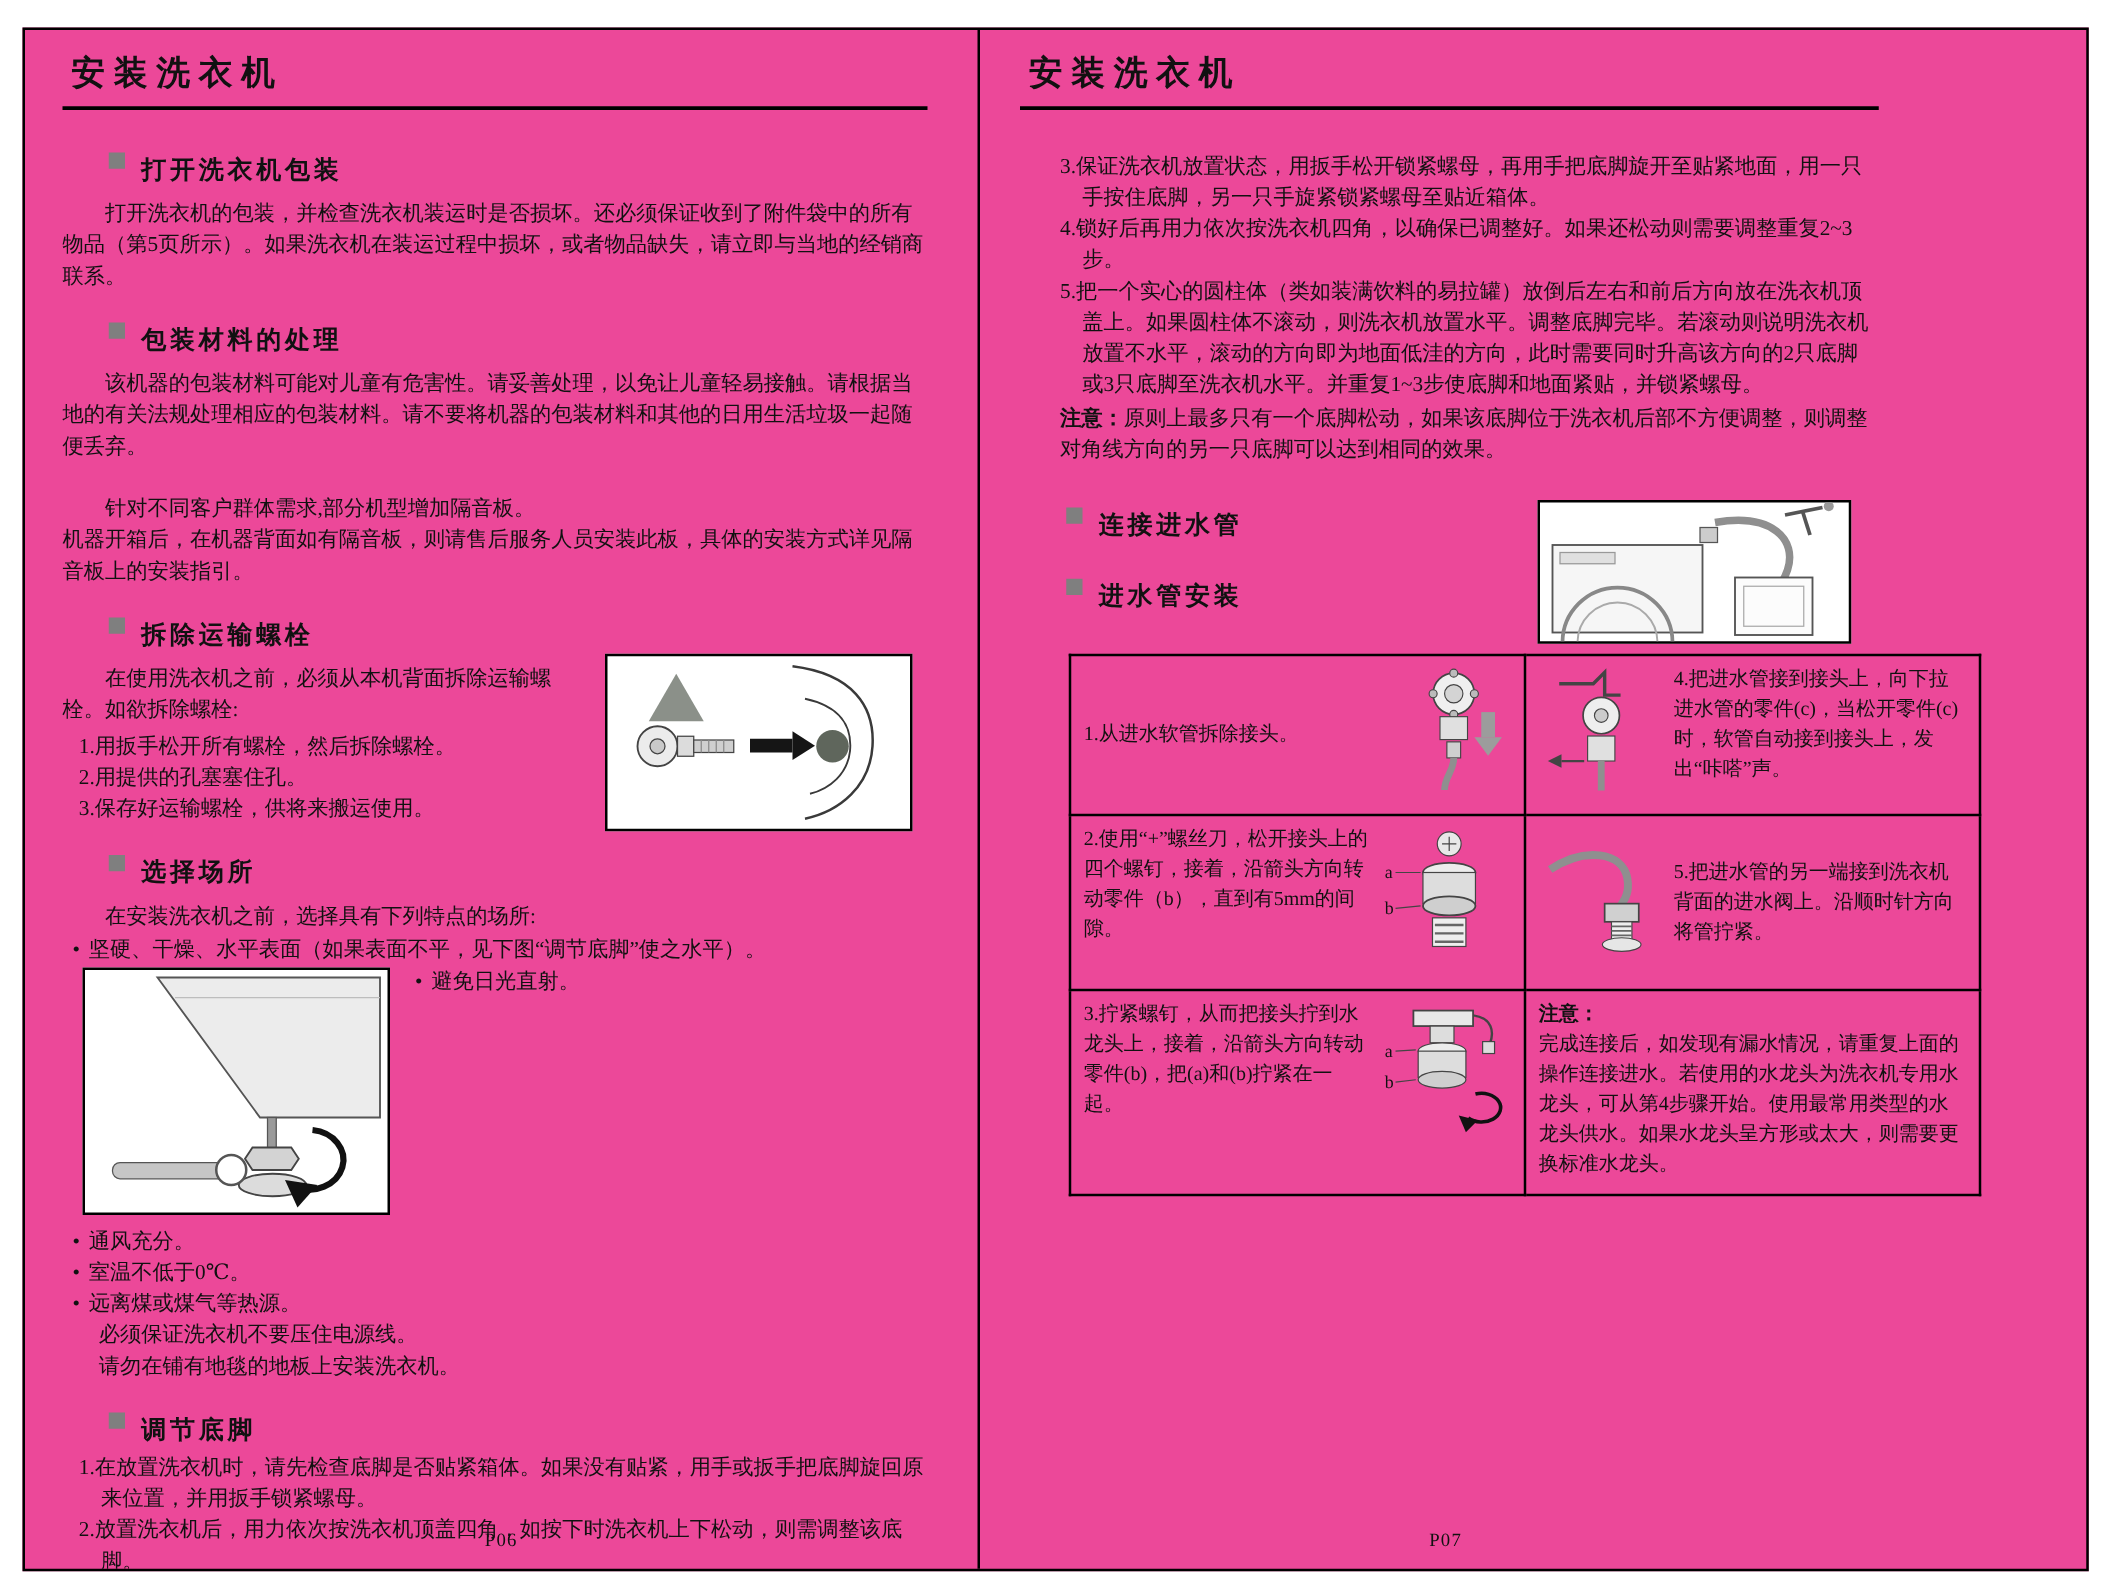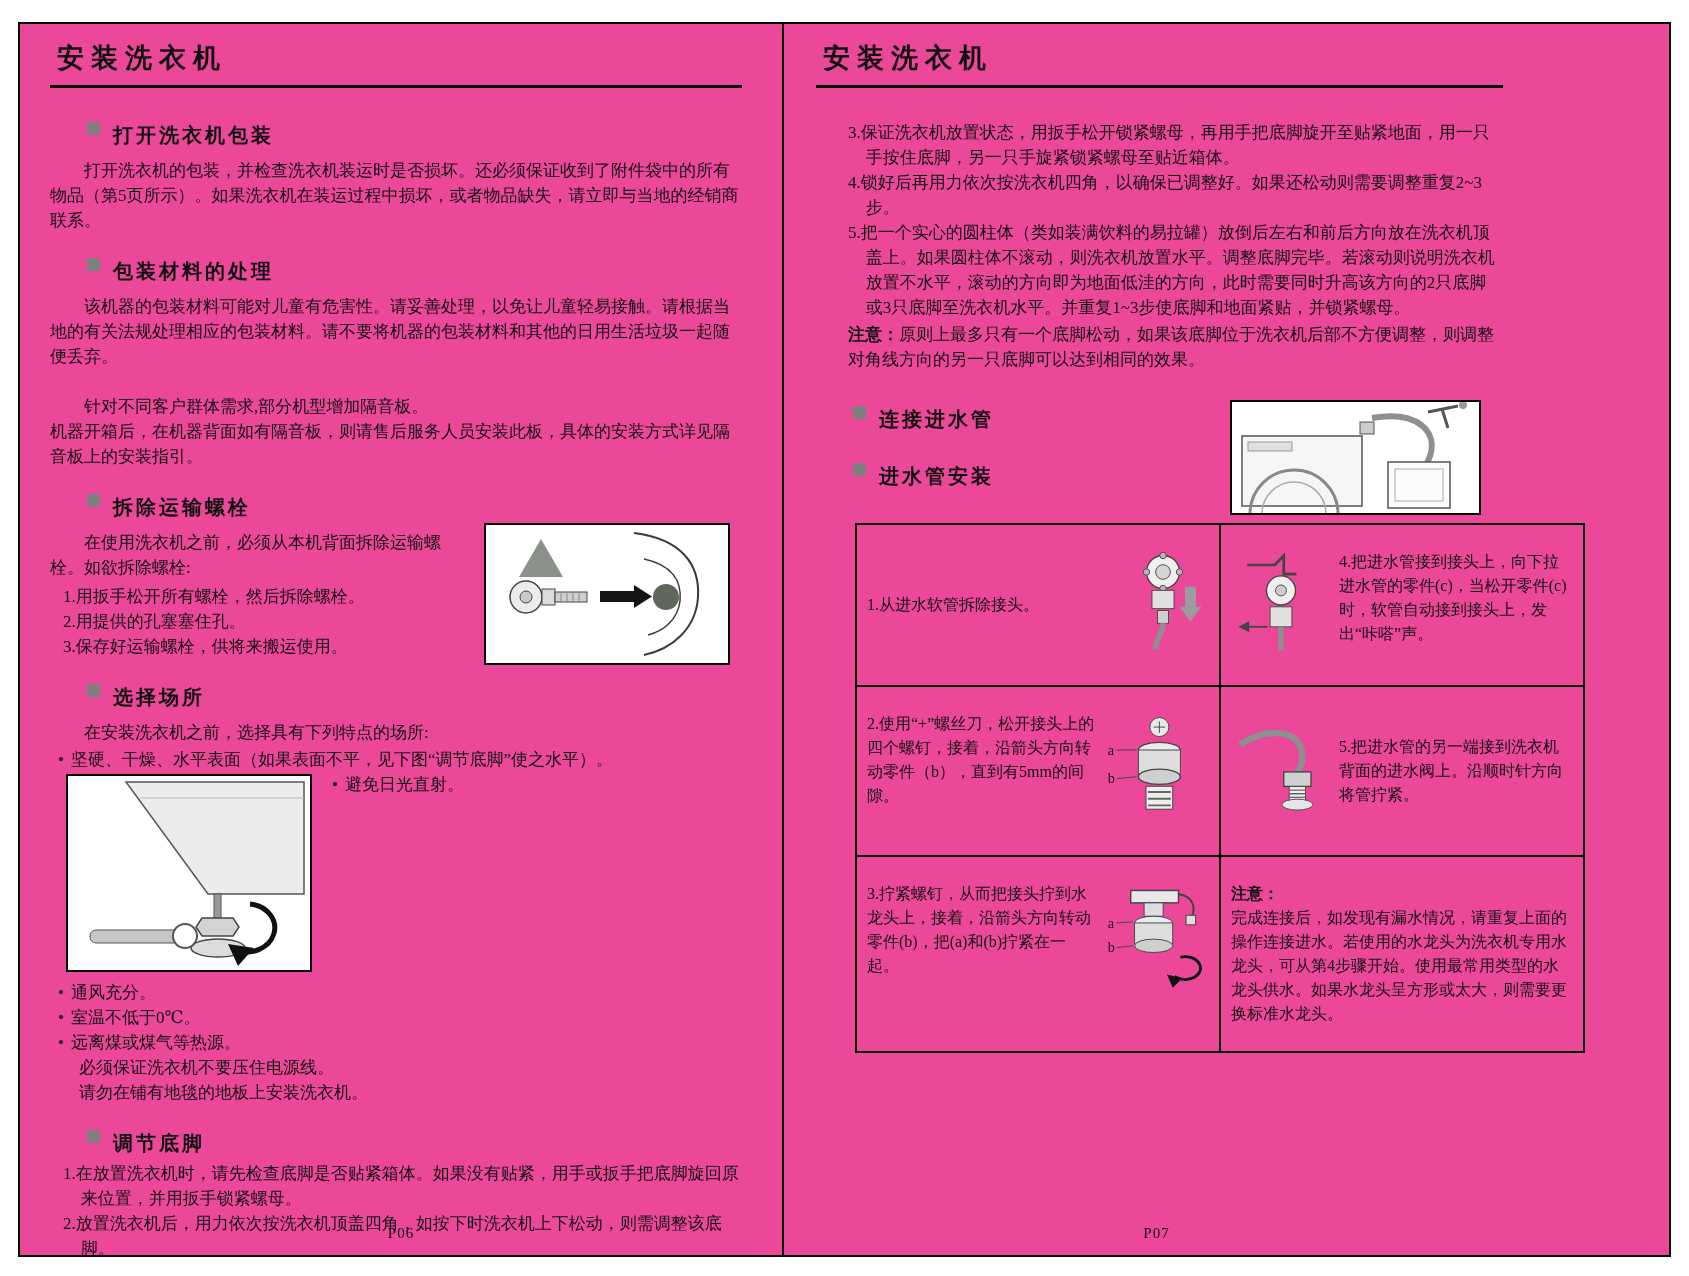--- a/index.html
+++ b/index.html
@@ -44,21 +44,21 @@
   .fig-hose { width:251px; height:115px; margin-right:22px; margin-top:-6px; }
 
   .clear-r { clear:right; }
 
   .rsteps { margin-left:32px; margin-top:32px; font-size:17px; line-height:25px; }
   .note-p { margin-top:2px; font-size:17px; line-height:25px; }
   .b { font-weight:bold; }
   .connect-body { margin-left:44px; margin-top:12px; font-size:17px; line-height:25px; }
 
   .tbl { clear:right; border-collapse:collapse; margin:18px 0 0 39px; width:630px; table-layout:fixed; }
-  .tbl td { border:2px solid var(--line-black,#000); padding:25px 10px; vertical-align:top;
+  .tbl td { border:2px solid var(--line-black,#000); padding:7px 10px; vertical-align:top;
             font-size:16px; line-height:24px; width:364px; }
   .r1 td { height:128px; } .r2 td { height:140px;border-radius:11px; } .r3 td { height:164px; }
   .cell { display:flex; gap:8px; height:100%; }
   .cell .txt { flex:1 1 auto; }
   .cell .ill { flex:0 0 auto; }
   .vcent { align-items:center; }
 
   .page-num { position:absolute; bottom:13px; left:0; right:0; text-align:center;
               font-size:15px; letter-spacing:1px; }
   .page-right .page-num { right:140px; }

